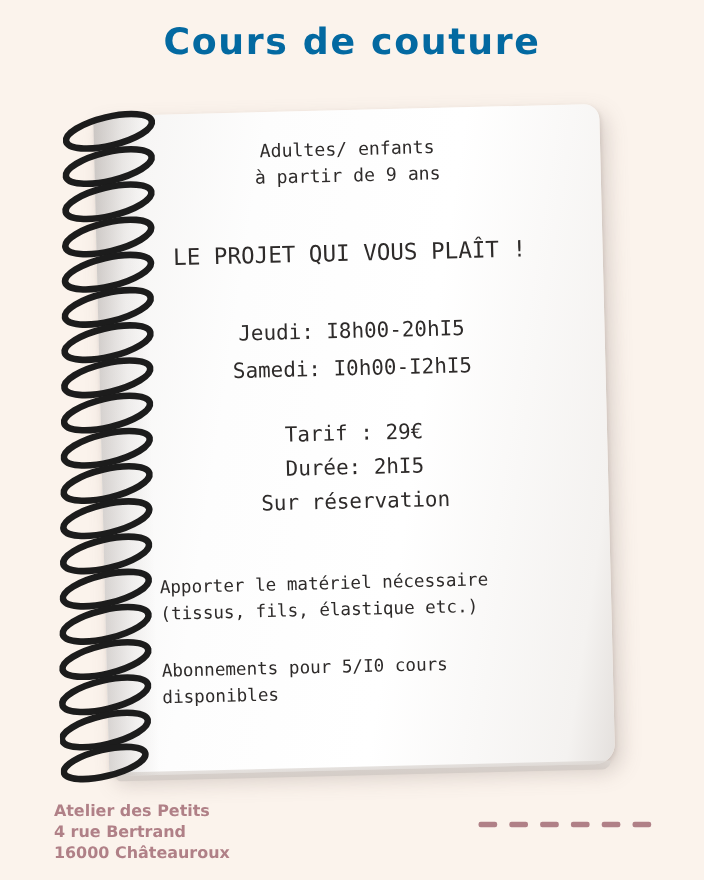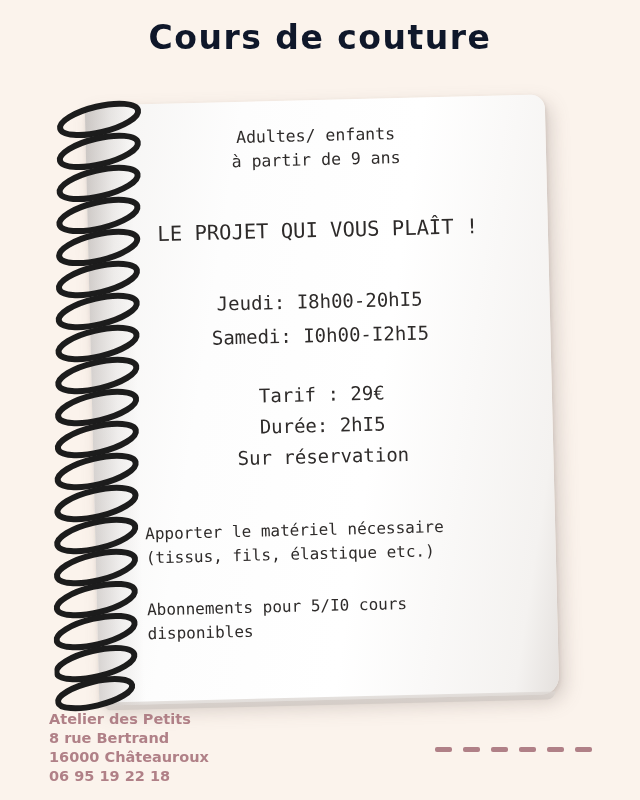--- a/index.html
+++ b/index.html
@@ -15,21 +15,21 @@
     position: relative;
   }
 
   
   .poster-header {
     position: absolute;
     top: 18px;
     left: 0;
     width: 640px;
     text-align: center;
-    color: #0f172a;
+    color: #0369a1;
     font-family: "DejaVu Sans", sans-serif;
     font-weight: bold;
     letter-spacing: 1.5px;
   }
   .poster-header .line1 {
     font-size: 33px;
     line-height: 40px;
   }
   .poster-header .line2 {
     font-size: 33px;
@@ -193,23 +193,22 @@
 
     <div class="t mat1">Apporter le matériel nécessaire</div>
     <div class="t mat2">(tissus, fils, élastique etc.)</div>
     <div class="t abo1">Abonnements pour 5/I0 cours</div>
     <div class="t abo2">disponibles</div>
   </div>
 </div>
 
 <div class="footer">
   <div>Atelier des Petits</div>
-  <div>8 rue Bertrand</div>
+  <div>4 rue Bertrand</div>
   <div>16000 Châteauroux</div>
-  <div>06 95 19 22 18</div>
 </div>
 
 <div class="dashes">
     <span class="dash"></span>
     <span class="dash"></span>
     <span class="dash"></span>
     <span class="dash"></span>
     <span class="dash"></span>
     <span class="dash"></span>
   </div>

